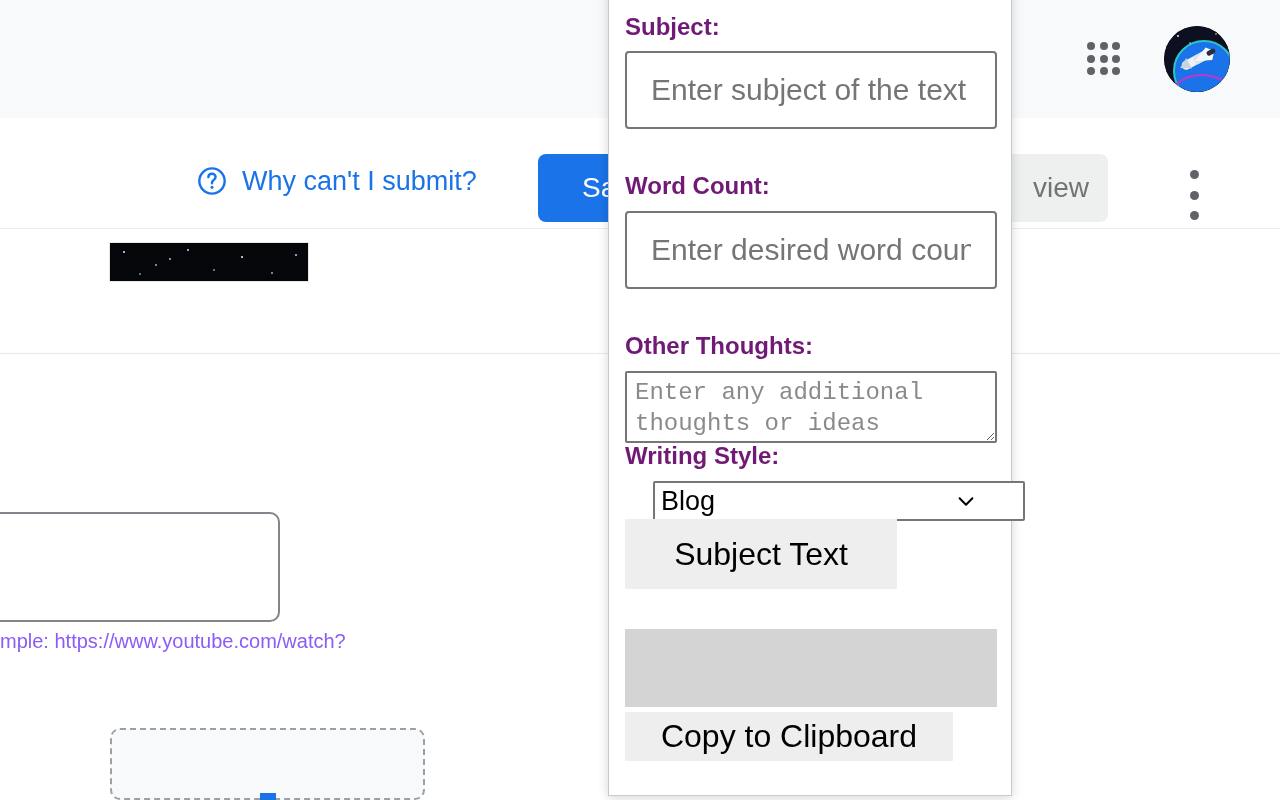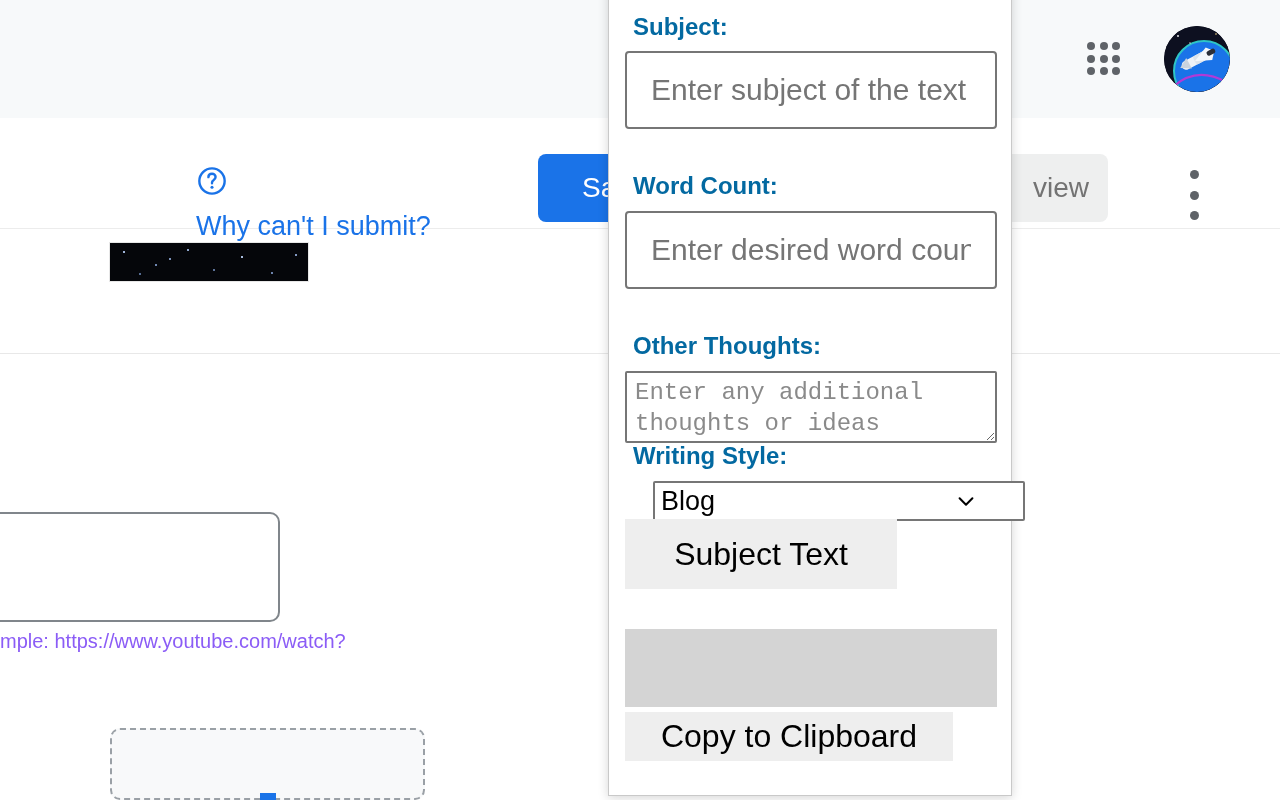--- a/index.html
+++ b/index.html
@@ -68,28 +68,27 @@
     height: 110px;
     background: #ffffff;
     border-bottom: 1px solid #ececec;
   }
 
   .why-submit {
     position: absolute;
     left: 196px;
     top: 165px;
     display: flex;
-    align-items: flex-start;
+    align-items: center;
     gap: 14px;
     color: #1a73e8;
     font-size: 27px;
     font-weight: 400;
     white-space: nowrap;
     cursor: pointer;
-    flex-direction: column;
   }
   .qicon { display: block; }
 
   .save-btn {
     position: absolute;
     left: 538px;
     top: 154px;
     width: 200px;
     height: 68px;
     background: #1a73e8;
@@ -230,22 +229,22 @@
   }
 
   .popup-inner {
     position: relative;
     width: 100%;
     height: 100%;
   }
 
   .field-label {
     position: absolute;
-    left: 8px;
-    color: #0369a1;
+    left: 0;
+    color: #701a75;
     font-size: 24px;
     font-weight: bold;
     white-space: nowrap;
   }
 
   .txt-input {
     position: absolute;
     left: 0;
     width: 372px;
     height: 78px;

